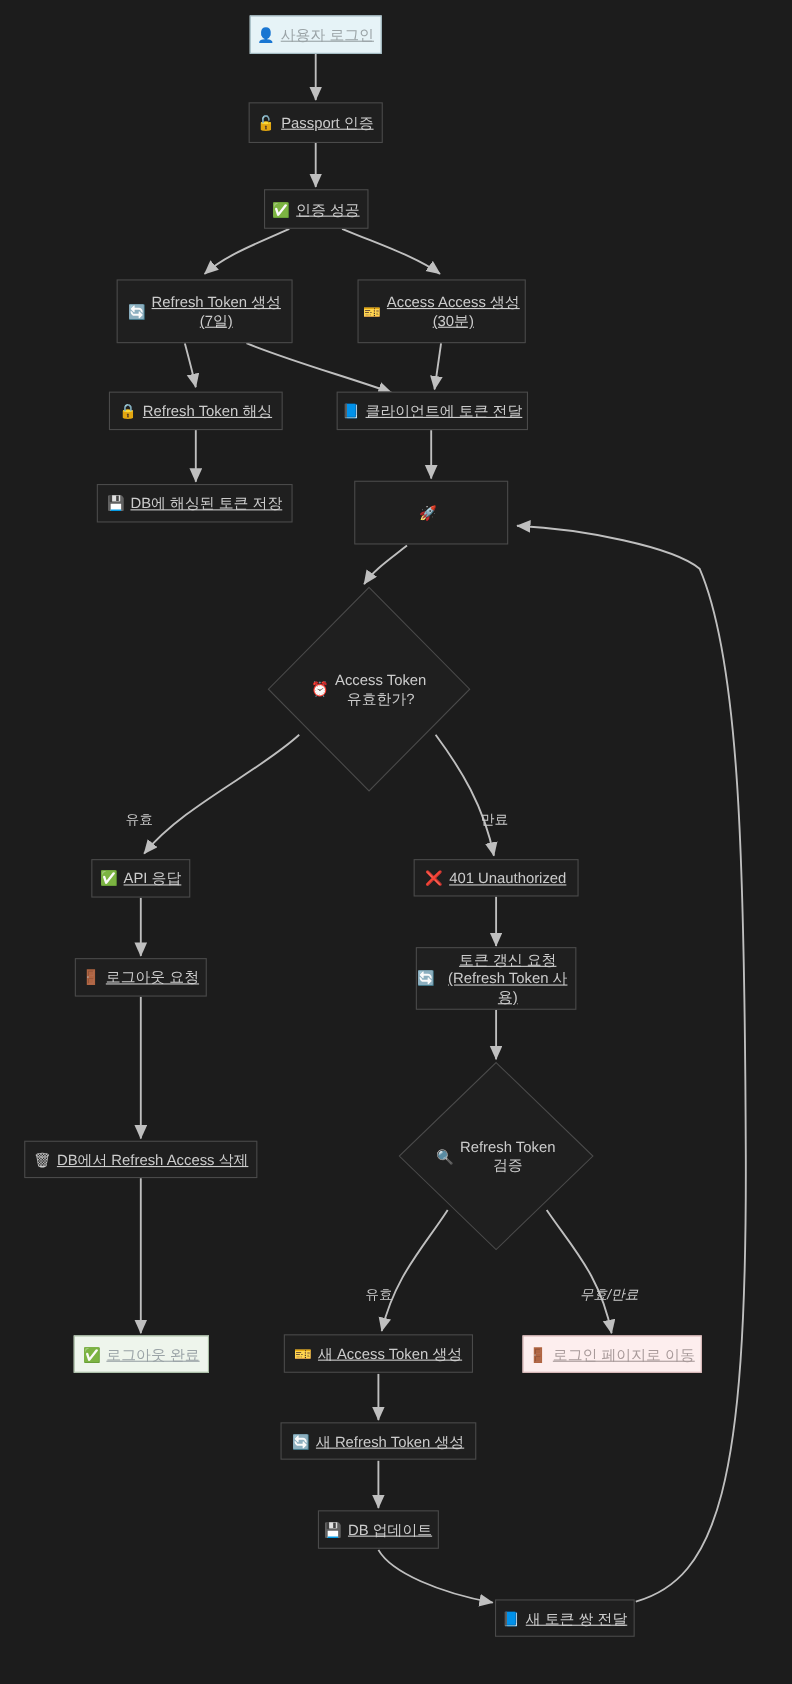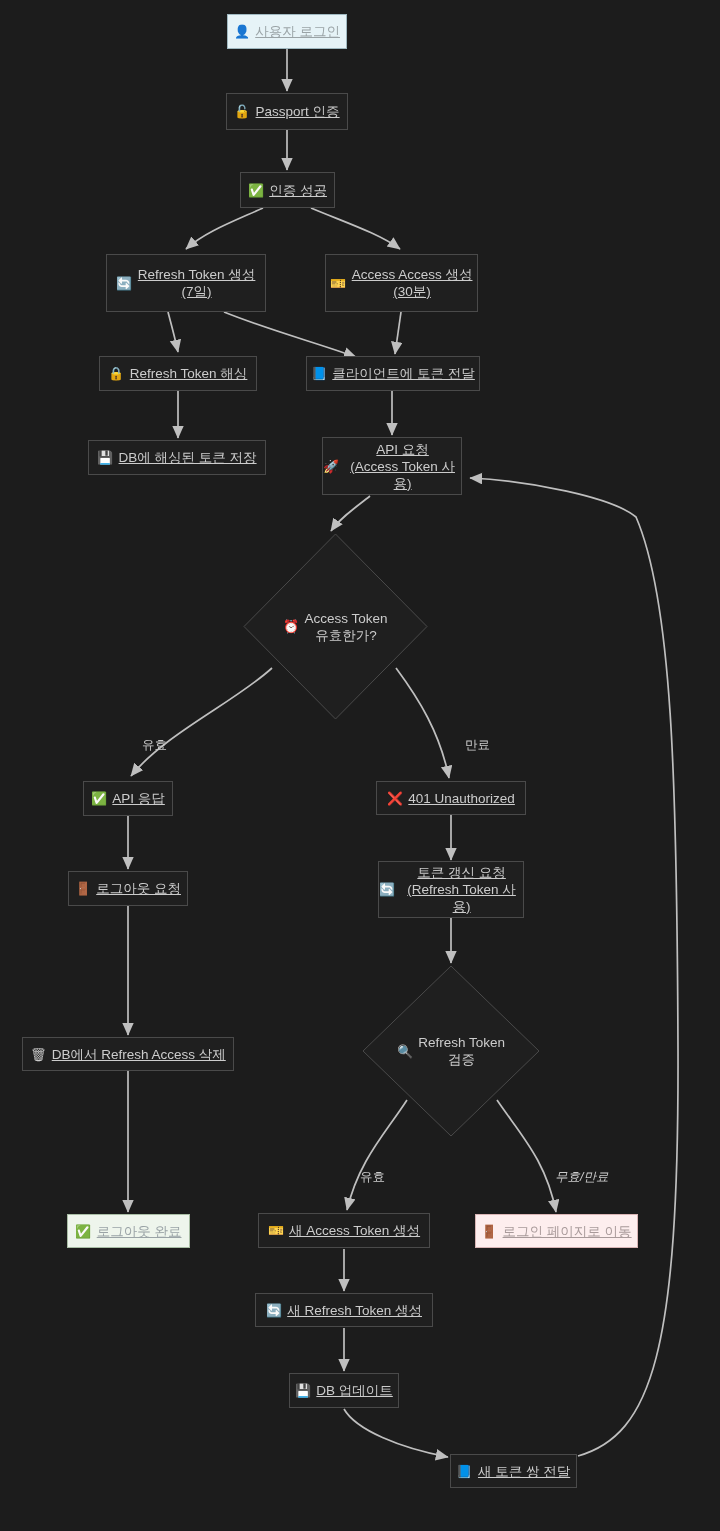--- a/index.html
+++ b/index.html
@@ -90,21 +90,20 @@
     margin-right: 5px;
   }
   .edge-label {
     position: absolute;
     color: #cccccc;
     font-size: 12.5px;
     line-height: 14px;
     background: transparent;
     z-index: 3;
     white-space: nowrap;
-    margin-left: 28px;
   }
 </style>
 </head>
 <body>
 
 <div id="canvas">
 
   <svg class="edges" viewBox="0 0 720 1531" xmlns="http://www.w3.org/2000/svg">
     <defs>
       <marker id="ah" markerWidth="9" markerHeight="9" refX="7.2" refY="3.4" orient="auto" markerUnits="strokeWidth">
@@ -166,22 +165,21 @@
 
   <div class="node" style="left:306px;top:356px;width:174px;height:35px;">
     <span class="ico">📘</span><span class="txt">클라이언트에 토큰 전달</span>
   </div>
 
   <div class="node" style="left:88px;top:440px;width:178px;height:35px;">
     <span class="ico">💾</span><span class="txt">DB에 해싱된 토큰 저장</span>
   </div>
 
   <div class="node" style="left:322px;top:437px;width:140px;height:58px;">
-    <span class="ico">🚀</span><span class="txt">API 요청
-(Access Token 사용)</span>
+    <span class="ico">🚀</span>
   </div>
 
   <div class="diamond" style="left:243px;top:533px;width:185px;height:187px;">
     <svg class="dshape" viewBox="0 0 185 187" xmlns="http://www.w3.org/2000/svg">
       <polygon points="92.5,1 184,93.5 92.5,186 1,93.5" fill="#1f1f1f" stroke="#4a4a4a" stroke-width="1"></polygon>
     </svg>
     <div class="dlabel"><span class="ico">⏰</span><span class="txt">Access Token
 유효한가?</span></div>
   </div>
 

